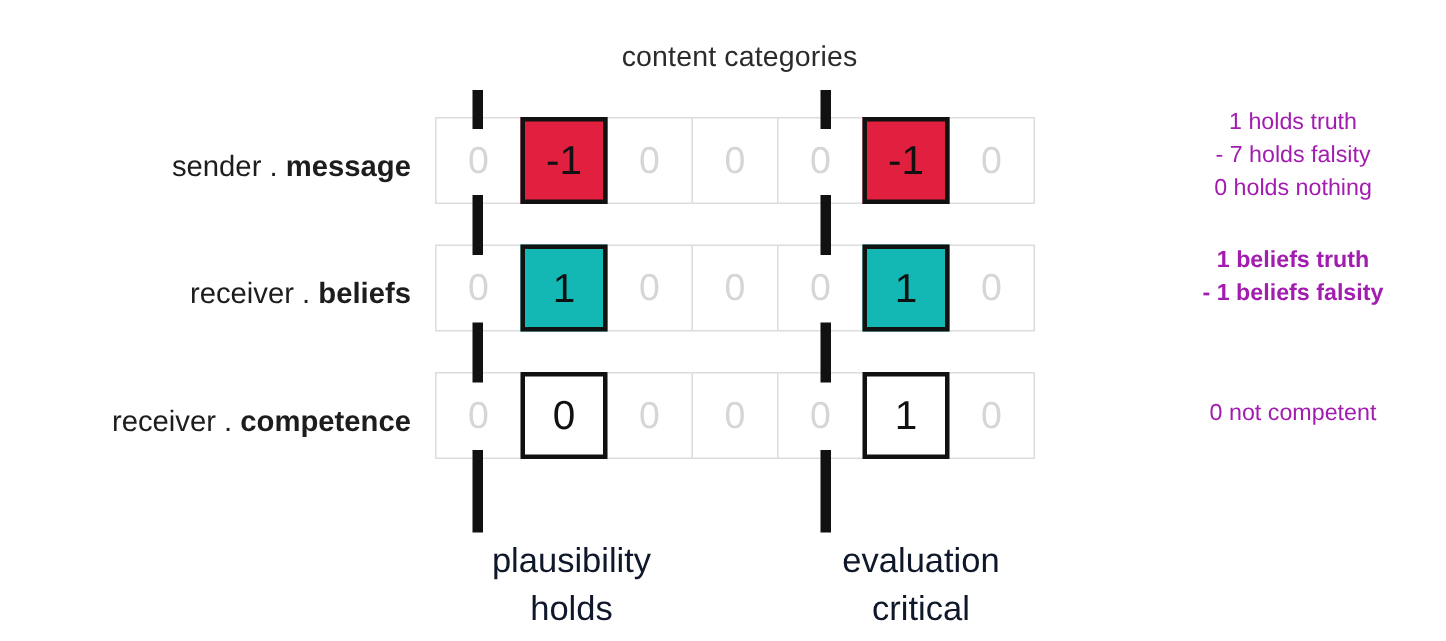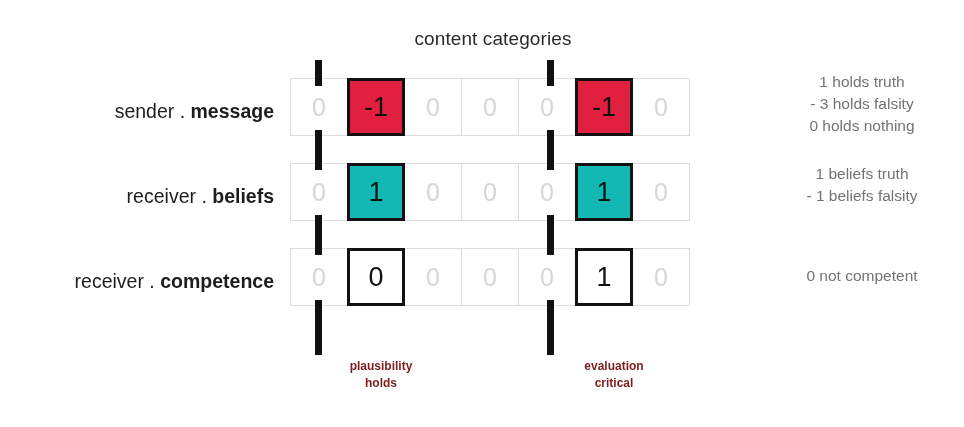--- a/index.html
+++ b/index.html
@@ -87,38 +87,37 @@
     background:#111111;
     z-index:2;
   }
 
   
   .legend{
     position:absolute;
     left:762px;
     width:200px;
     font-size:15.5px;
-    color:#737373;
+    color:#a21caf;
     line-height:1.42;
     text-align:center;
   }
   .legend.l1{top:71px;}
-  .legend.l2{top:163px;}
+  .legend.l2{top:163px;font-weight:bold;}
   .legend.l3{top:265px;}
   .legend div{white-space:nowrap;}
 
   
   .caption{
     position:absolute;
     width:200px;
     text-align:center;
-    font-size:12px;
-    color:#7f1d1d;
+    font-size:23px;
+    color:#0f172a;
     line-height:1.38;
-    font-weight:bold;
   }
   .caption.c1{left:281px;top:358px;}
   .caption.c2{left:514px;top:358px;}
 </style>
 </head>
 <body>
 
 <div id="stage">
 
   <div class="title">
@@ -168,21 +167,21 @@
       <div class="cell hl plain">0</div>
       <div class="cell">0</div>
       <div class="cell">0</div>
       <div class="cell">0</div>
       <div class="cell hl plain">1</div>
       <div class="cell">0</div>
     </div>
 
   <div class="legend l1">
       <div>1 holds truth</div>
-      <div>- 3 holds falsity</div>
+      <div>- 7 holds falsity</div>
       <div>0 holds nothing</div>
     </div>
   <div class="legend l2">
       <div>1 beliefs truth</div>
       <div>- 1 beliefs falsity</div>
     </div>
   <div class="legend l3">
       <div>0 not competent</div>
     </div>
 

